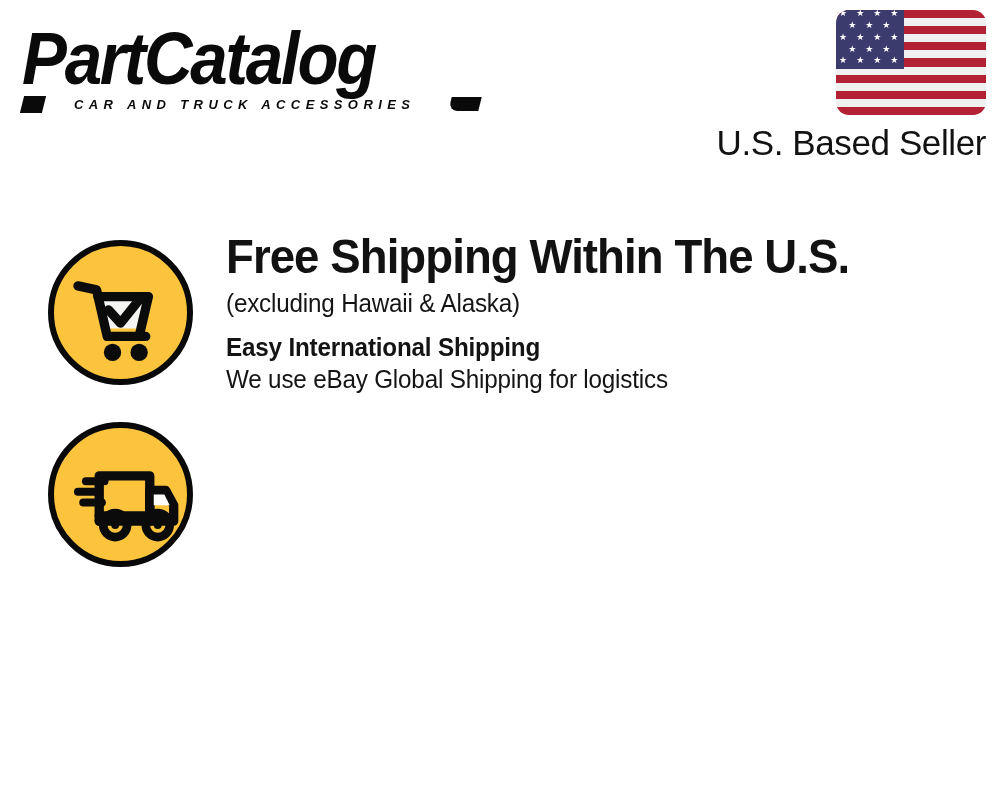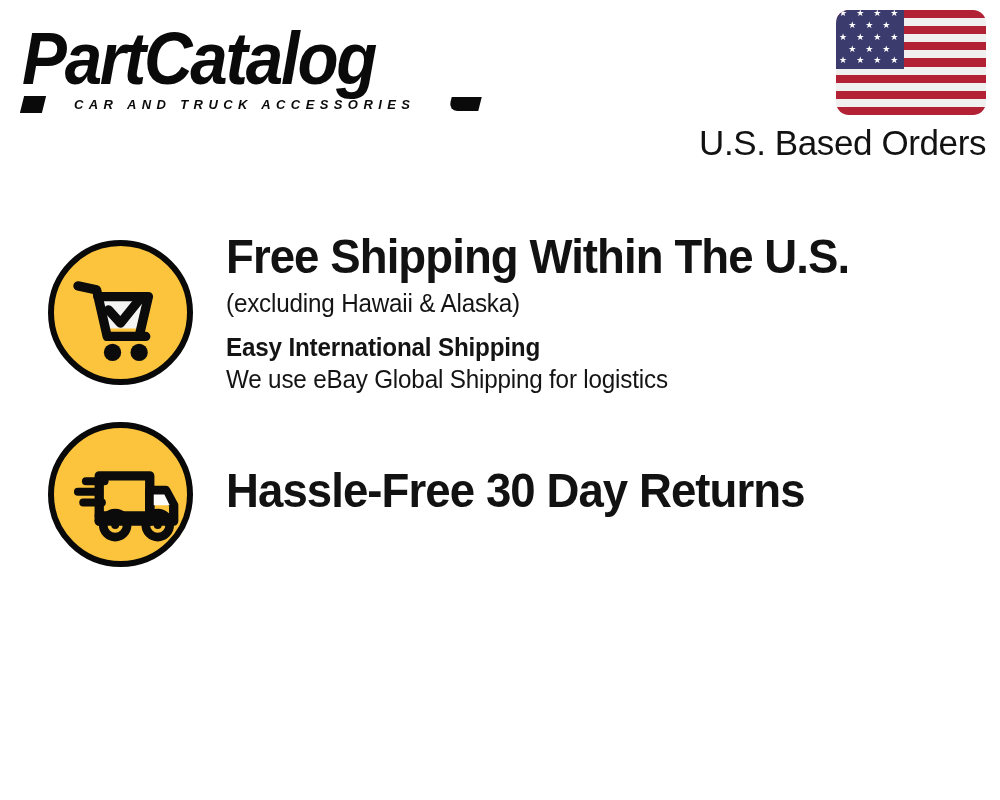--- a/index.html
+++ b/index.html
@@ -222,21 +222,21 @@
           <div class="star" style="left: calc(60.5% - 4.5px); top: calc(45% - 4px);">★</div>
           <div class="star" style="left: calc(85.5% - 4.5px); top: calc(45% - 4px);">★</div>
           <div class="star" style="left: calc(23.75% - 4.5px); top: calc(65% - 4px);">★</div>
           <div class="star" style="left: calc(48.75% - 4.5px); top: calc(65% - 4px);">★</div>
           <div class="star" style="left: calc(73.75% - 4.5px); top: calc(65% - 4px);">★</div>
           <div class="star" style="left: calc(10.5% - 4.5px); top: calc(85% - 4px);">★</div>
           <div class="star" style="left: calc(35.5% - 4.5px); top: calc(85% - 4px);">★</div>
           <div class="star" style="left: calc(60.5% - 4.5px); top: calc(85% - 4px);">★</div>
           <div class="star" style="left: calc(85.5% - 4.5px); top: calc(85% - 4px);">★</div>
         </div></div>
-    <div class="seller-text">U.S. Based Orders</div>
+    <div class="seller-text">U.S. Based Seller</div>
   </div>
 
 </div>
 
 <div class="features">
 
   <div class="feature" id="feature-0">
     <div class="badge">
       <svg viewBox="0 0 100 100" width="133" height="133">
         <polygon points="34,38 68,38 62,62 40,62" fill="#f4f4f2"></polygon>
@@ -265,19 +265,16 @@
         <line x1="34" y1="66" x2="34" y2="70" stroke="#0b0b0b" stroke-width="7" stroke-linecap="round"></line>
         <line x1="24" y1="40" x2="38" y2="40" stroke="#0b0b0b" stroke-width="6" stroke-linecap="round"></line>
         <line x1="18" y1="48" x2="34" y2="48" stroke="#0b0b0b" stroke-width="6" stroke-linecap="round"></line>
         <line x1="22" y1="56" x2="36" y2="56" stroke="#0b0b0b" stroke-width="6" stroke-linecap="round"></line>
         <circle cx="46" cy="73" r="9" fill="none" stroke="#0b0b0b" stroke-width="6.5"></circle>
         <circle cx="46" cy="73" r="3" fill="#0b0b0b"></circle>
         <circle cx="78" cy="73" r="9" fill="none" stroke="#0b0b0b" stroke-width="6.5"></circle>
         <circle cx="78" cy="73" r="3" fill="#0b0b0b"></circle>
       </svg>
     </div>
-    <div class="feature-text">
-      <div class="headline">Hassle-Free 30 Day Returns</div>
-    </div>
   </div>
 
 
 </div>
 
 </body></html>

